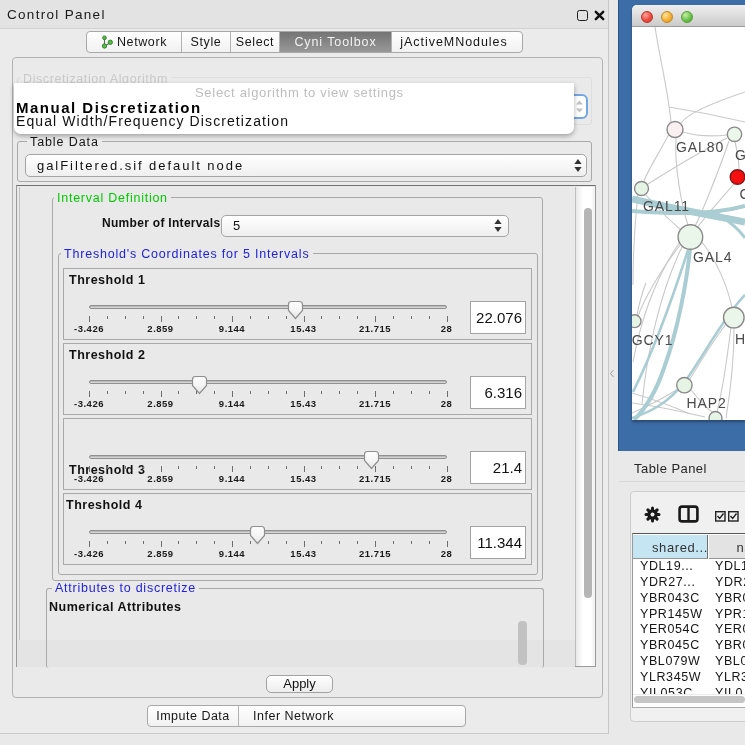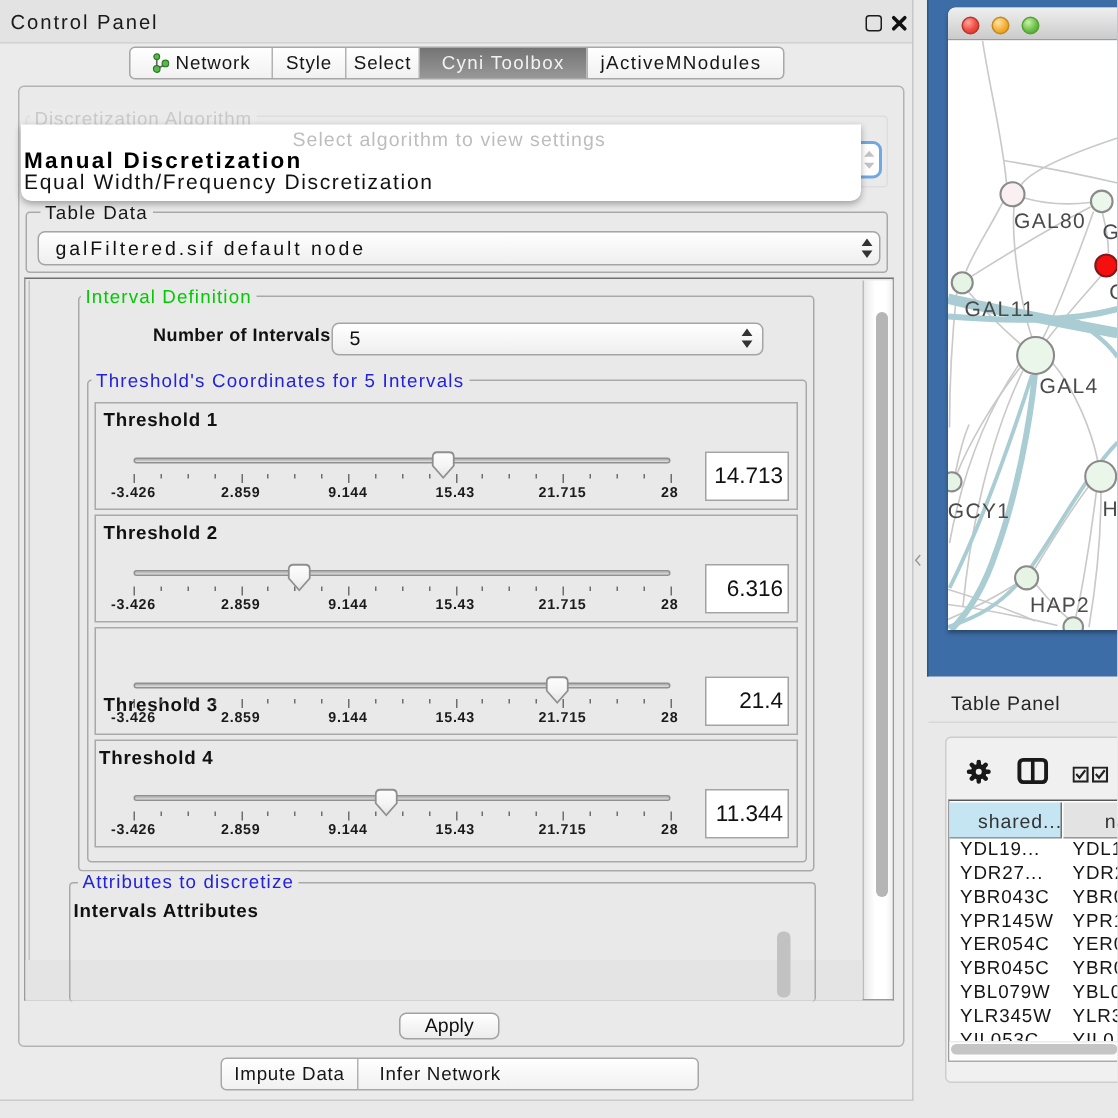--- a/index.html
+++ b/index.html
@@ -130,21 +130,21 @@
       <svg class="abs" style="left:286.8px;top:300px;" width="17" height="20" viewBox="0 0 17 20">
         <defs>
           <linearGradient id="thg0" x1="0" y1="0" x2="0" y2="1">
             <stop offset="0" stop-color="#fdfdfd"></stop>
             <stop offset="0.55" stop-color="#f4f4f4"></stop>
             <stop offset="1" stop-color="#e4e4e4"></stop>
           </linearGradient>
         </defs>
         <path d="M1.5,4.5 Q1.5,1.5 4.5,1.5 L12.5,1.5 Q15.5,1.5 15.5,4.5 L15.5,10.5 L8.5,18.5 L1.5,10.5 Z" fill="url(#thg0)" stroke="#8f8f8f" stroke-width="1.2"></path>
       </svg>
-      <div class="vbox" style="top:300.5px;">14.713</div>
+      <div class="vbox" style="top:300.5px;">22.076</div>
       <div class="tpanel" style="top:342.5px;"></div>
       <div class="ttitle" style="left:69px;top:347.5px;">Threshold 2</div>
       <div class="track" style="top:380px;"></div>
       <div class="tick" style="left:89.0px;top:390.5px;height:6px;"></div>
       <div class="tick" style="left:106.9px;top:390.5px;height:3.5px;"></div>
       <div class="tick" style="left:124.8px;top:390.5px;height:3.5px;"></div>
       <div class="tick" style="left:142.6px;top:390.5px;height:3.5px;"></div>
       <div class="tick" style="left:160.5px;top:390.5px;height:6px;"></div>
       <div class="tick" style="left:178.4px;top:390.5px;height:3.5px;"></div>
       <div class="tick" style="left:196.3px;top:390.5px;height:3.5px;"></div>
@@ -258,21 +258,21 @@
             <stop offset="1" stop-color="#e4e4e4"></stop>
           </linearGradient>
         </defs>
         <path d="M1.5,4.5 Q1.5,1.5 4.5,1.5 L12.5,1.5 Q15.5,1.5 15.5,4.5 L15.5,10.5 L8.5,18.5 L1.5,10.5 Z" fill="url(#thg3)" stroke="#8f8f8f" stroke-width="1.2"></path>
       </svg>
       <div class="vbox" style="top:525.5px;">11.344</div>
     </div>
 
 <div class="grp" style="left:46px;top:587.5px;width:496px;height:79px;border-bottom:none;"></div>
 <div class="grplbl" style="left:52px;top:581px;font-size:12.5px;letter-spacing:.75px;color:#2222dd;background:#e9e9e9;">Attributes to discretize</div>
-<div class="lbl" style="left:49px;top:600px;font-size:12.5px;font-weight:bold;letter-spacing:.5px;color:#111;">Intervals Attributes</div>
+<div class="lbl" style="left:49px;top:600px;font-size:12.5px;font-weight:bold;letter-spacing:.5px;color:#111;">Numerical Attributes</div>
 <div class="abs" style="left:518px;top:621px;width:9px;height:44px;border-radius:4px;background:#c2c2c2;"></div>
 
 <div class="abs" style="left:266px;top:675px;width:67px;height:18px;border:1px solid #a2a2a2;border-radius:5px;background:linear-gradient(#ffffff,#ececec);box-sizing:border-box;text-align:center;font-size:13px;line-height:16px;color:#111;">Apply</div>
 
 <div class="abs" style="left:147px;top:705px;width:319px;height:22px;display:flex;border:1px solid #a8a8a8;border-radius:4px;background:linear-gradient(#ffffff,#f1f1f1);box-sizing:border-box;font-size:12.5px;letter-spacing:.5px;overflow:hidden;">
   <div class="seg" style="width:90px;">Impute Data</div>
   <div class="seg segline" style="width:110px;">Infer Network</div>
 </div>
 
 <svg class="abs" style="left:609px;top:369px;" width="6" height="9" viewBox="0 0 6 9">

